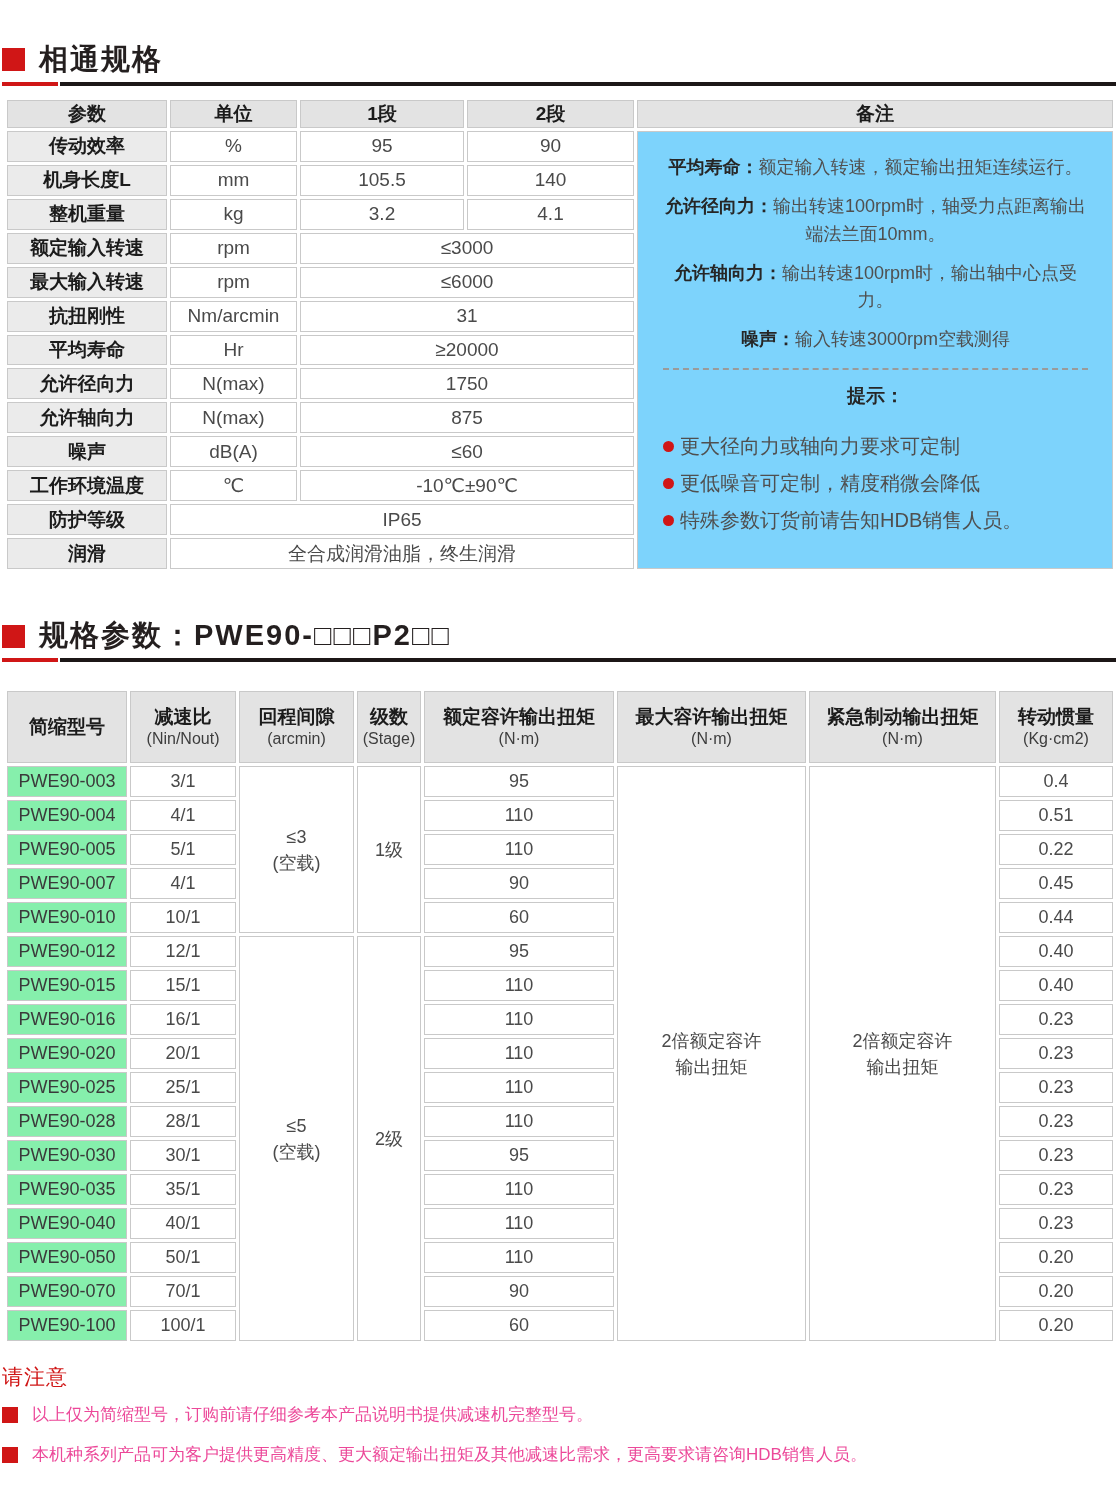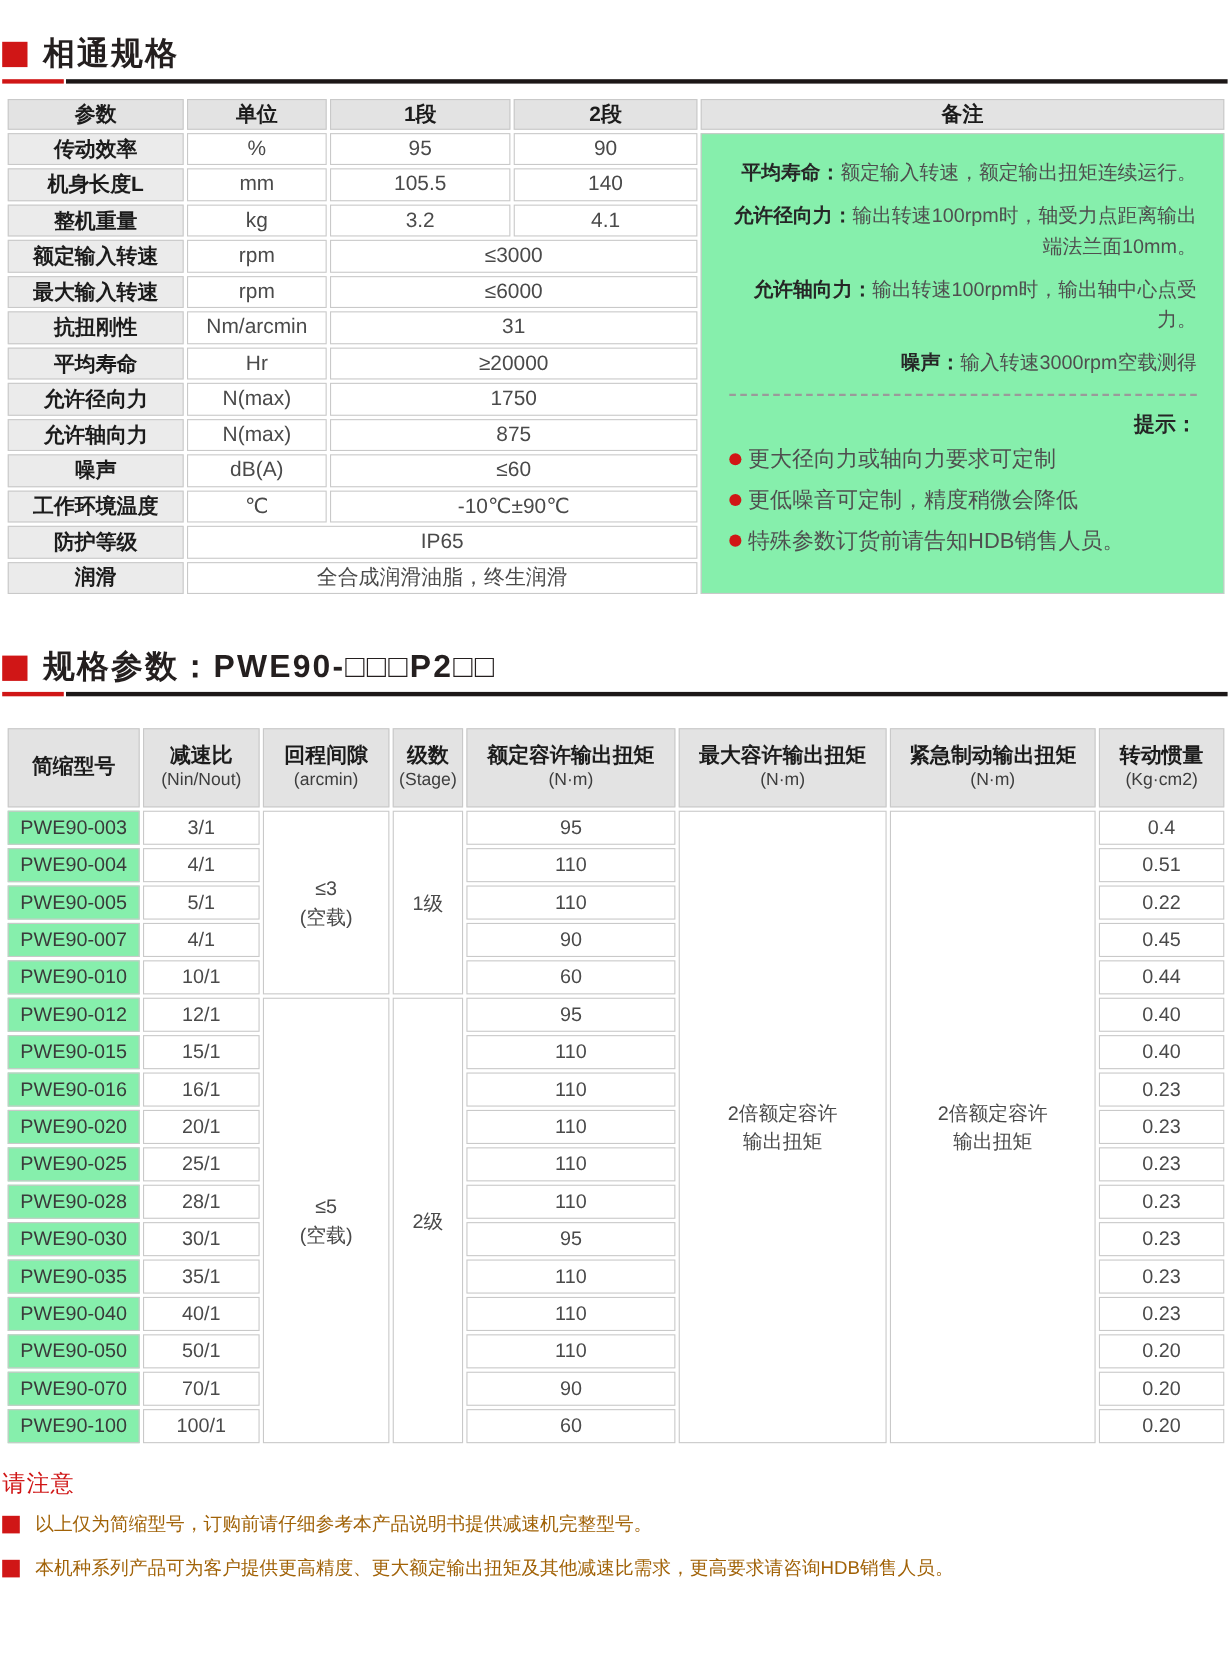--- a/index.html
+++ b/index.html
@@ -10,21 +10,21 @@
     height: 1509px;
     overflow: hidden;
   }
 
   
   .sec-head {
     display: flex;
     align-items: center;
     margin: 0 4px 0 2px;
   }
-  .sec1 .sec-head { padding-top: 34px; }
+  .sec1 .sec-head { padding-top: 44px; }
   .sec2 .sec-head { padding-top: 48px; }
   .sq {
     width: 23px; height: 23px;
     background: #d01616;
     margin-right: 14px;
     flex: 0 0 auto;
   }
   .sec-title {
     font-size: 29px;
     font-weight: bold;
@@ -74,29 +74,29 @@
   .lbl {
     background: #ebebeb;
     font-weight: bold;
     color: #1b1b1b;
   }
   .val { background: #ffffff; color: #4a4a4a; }
   .model { background: #86efac; color: #3a3a3a; }
 
   
   td.notes {
-    background: #86efac;
+    background: #7dd3fc;
     vertical-align: top;
-    text-align: right;
+    text-align: center;
     padding: 22px 24px 24px 25px;
   }
   .nitem { font-size: 18px; line-height: 1.55; color: #4f4f4f; margin-bottom: 11px; }
   .nitem .term { font-weight: bold; color: #262626; }
   .ndash { border-top: 2px dashed #9a9a9a; margin: 14px 0 13px 0; }
-  .ntitle { font-size: 19px; font-weight: bold; color: #262626; margin-bottom: 5px; }
+  .ntitle { font-size: 19px; font-weight: bold; color: #262626; margin-bottom: 24px; }
   .tip { display: flex; align-items: center; font-size: 20px; color: #4f4f4f; margin-bottom: 10px; }
   .tip .dot {
     width: 11px; height: 11px; border-radius: 50%;
     background: #d01616; margin-right: 6px; flex: 0 0 auto;
   }
 
   
   .t2 th { background: #e3e3e3; height: 72px; padding: 4px 2px; }
   .t2 th .hl { font-weight: bold; font-size: 19px; color: #1b1b1b; line-height: 1.25; }
   .t2 th .hs { font-weight: normal; font-size: 16px; color: #3d3d3d; line-height: 1.3; }
@@ -105,21 +105,21 @@
 
   
   .footer { margin: 19px 4px 0 2px; }
   .f-title { color: #d01616; font-size: 21px; letter-spacing: 1px; margin-bottom: 14px; }
   .f-item { display: flex; align-items: center; margin-bottom: 19px; }
   .f-item .fsq {
     width: 16px; height: 16px;
     background: #d01616;
     margin-right: 14px; flex: 0 0 auto;
   }
-  .f-item .ftx { font-size: 17px; color: #a16207; line-height: 1.2; }
+  .f-item .ftx { font-size: 17px; color: #ec4899; line-height: 1.2; }
 </style>
 </head>
 <body>
 
 <div class="sec sec1">
   <div class="sec-head">
     <span class="sq"></span>
     <span class="sec-title">相通规格</span>
   </div>
   <div class="sec-rule">

